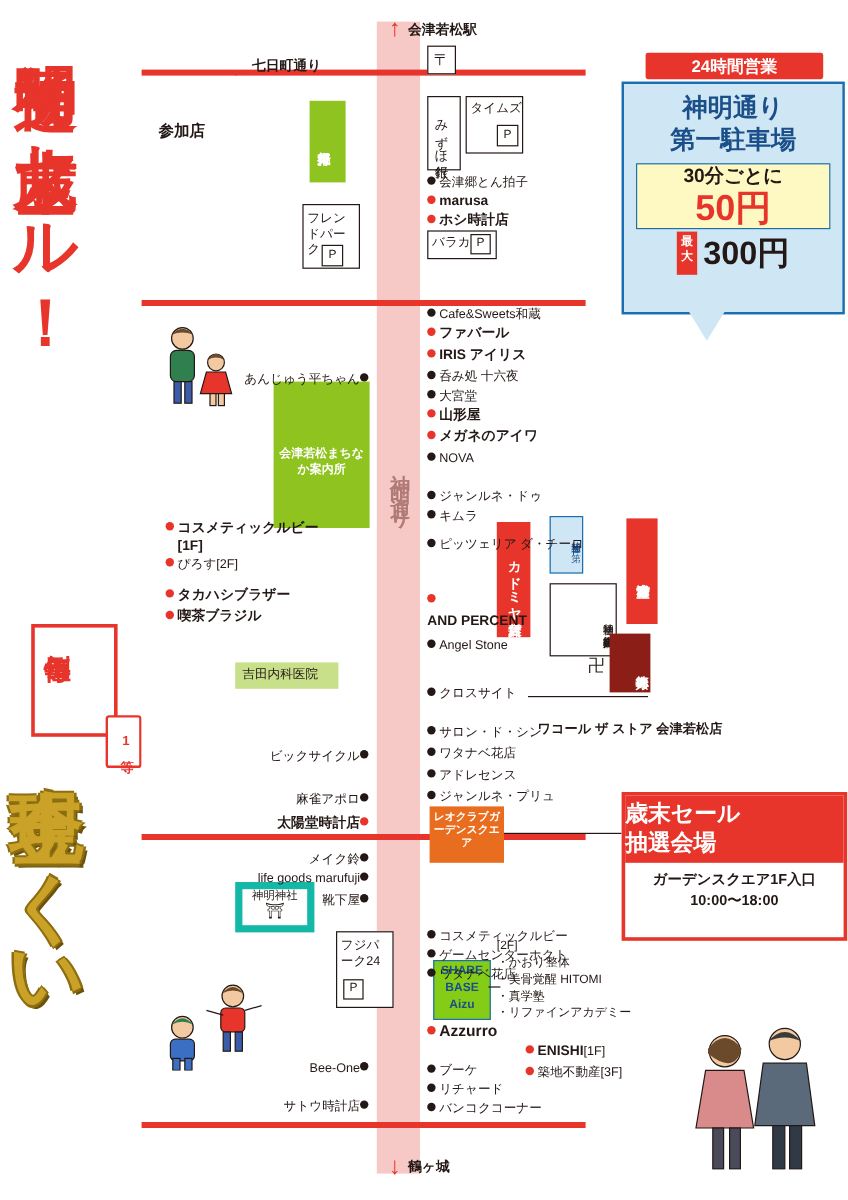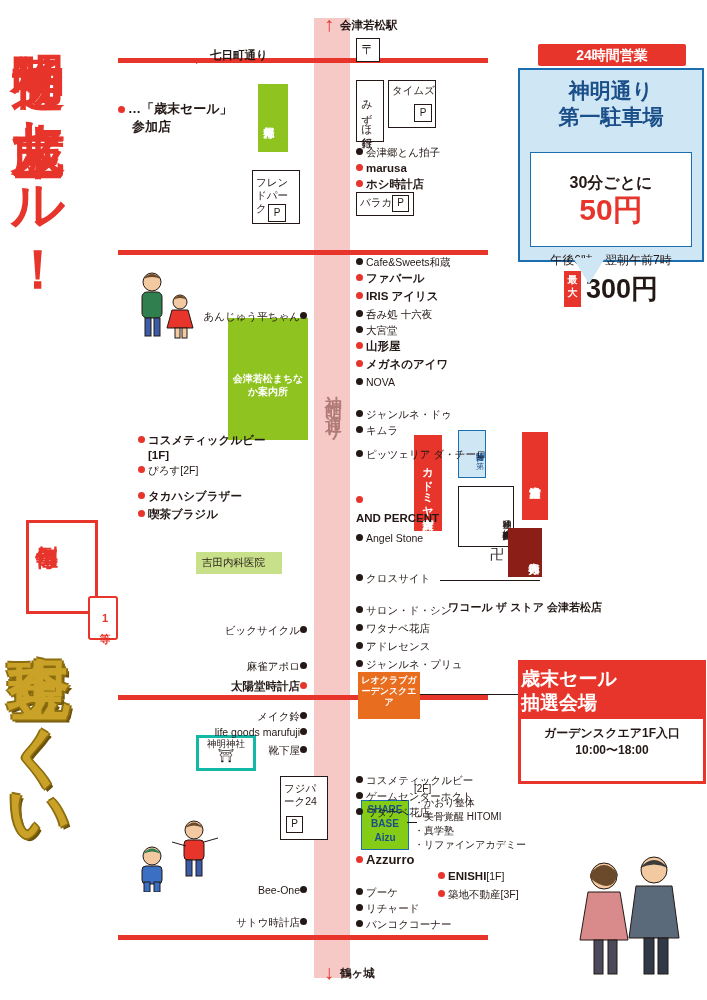--- a/index.html
+++ b/index.html
@@ -119,22 +119,22 @@
   #parking-hdr{
     left:420px;top:44px;width:148px;height:22px;
     background:#e7352b;color:#fff;font-weight:bold;font-size:14px;
     text-align:center;line-height:22px;border-radius:2px;
   }
   #parking h1{
     margin:0;padding:8px 0 0;text-align:center;
     font-size:21px;color:#1b4f8a;font-weight:bold;line-height:26px;
   }
   #parking .rate-box{
-    margin:22px 10px 0;background:#ffffff;border:1px solid #1b6fb0;
-    padding:20px 0;text-align:center;
+    margin:6px 10px 0;background:#fef9c3;border:1px solid #1b6fb0;
+    padding:0 0;text-align:center;
   }
   #parking .rate1{font-size:16px;font-weight:bold;color:#231815;}
   #parking .rate2{font-size:30px;font-weight:bold;color:#e7352b;line-height:32px;}
   #parking .night{font-size:12px;text-align:center;margin-top:5px;color:#231815;}
   #parking .maxrow{
     display:flex;justify-content:center;margin-top:2px;
   }
   #parking .maxlbl{
     background:#e7352b;color:#fff;font-size:10px;font-weight:bold;
     width:17px;text-align:center;line-height:13px;padding:2px 0;margin-right:5px;
@@ -211,21 +211,21 @@
     background:#84cc16;border:1px solid #1b6fb0;
     font-size:10px;font-weight:bold;color:#1b4f8a;
     text-align:center;line-height:14px;padding-top:2px;
   }
   #sharebase-note{left:296px;top:782px;width:160px;font-size:10px;line-height:14px;}
   #sharebase-line{left:289px;top:822px;width:10px;height:1px;background:#231815;}
 
   
   #shrine{
     left:78px;top:735px;width:54px;height:30px;
-    border:3px solid #14b8a6;background:#fff;text-align:center;
+    border:6px solid #14b8a6;background:#fff;text-align:center;
     font-size:9.5px;line-height:12px;
   }
   
   .bname{
     writing-mode:vertical-rl;text-orientation:upright;
     font-size:11px;line-height:16px;text-align:center;
   }
 
   
   .cline{background:#231815;height:1px;}
@@ -259,23 +259,20 @@
   <div class="abs varrow" style="left:206px;top:14px;">↑</div>
   <div class="abs tb" style="left:222px;top:18px;">会津若松駅</div>
 
   <div class="abs varrow" style="left:72px;top:48px;">←</div>
   <div class="abs tb" style="left:92px;top:48px;">七日町通り</div>
 
   <div class="abs varrow" style="left:206px;top:962px;">↓</div>
   <div class="abs tb" style="left:222px;top:966px;">鶴ヶ城</div>
 
   <div class="abs" id="legend">
-    <div class="l1">
-      <span class="dot"></span><span>…「歳末セール」</span>
-    </div>
     <div class="l2">参加店</div>
   </div>
 
   <div class="abs box" style="left:238px;top:38px;width:22px;height:22px;text-align:center;font-size:13px;line-height:21px;">〒</div>
 
   <div class="abs green" style="left:140px;top:84px;width:30px;height:68px;"></div>
   <div class="abs bname" style="left:143px;top:88px;height:60px;color:#fff;font-weight:bold;">東邦銀行</div>
 
   <div class="abs box" style="left:238px;top:80px;width:26px;height:60px;"></div>
   <div class="abs bname" style="left:241px;top:84px;height:54px;">みずほ銀行</div>
@@ -414,21 +411,20 @@
   <div class="abs" id="parking-hdr">24時間営業</div>
   <div class="abs" id="parking">
     <h1>
       <span>神明通り</span><br>
       <span>第一駐車場</span>
     </h1>
     <div class="rate-box">
       <div class="rate1">30分ごとに</div>
       <div class="rate2">50円</div>
     </div>
-    <div class="night">午後6時〜翌朝午前7時</div>
     <div class="maxrow">
       <div class="maxlbl">最大</div>
       <div class="maxval">300円</div>
     </div>
   </div>
   <div class="abs" id="parking-pointer"></div>
 
   <div class="abs" id="lottery">
     <div class="hd">
       <span>歳末セール</span><br>

